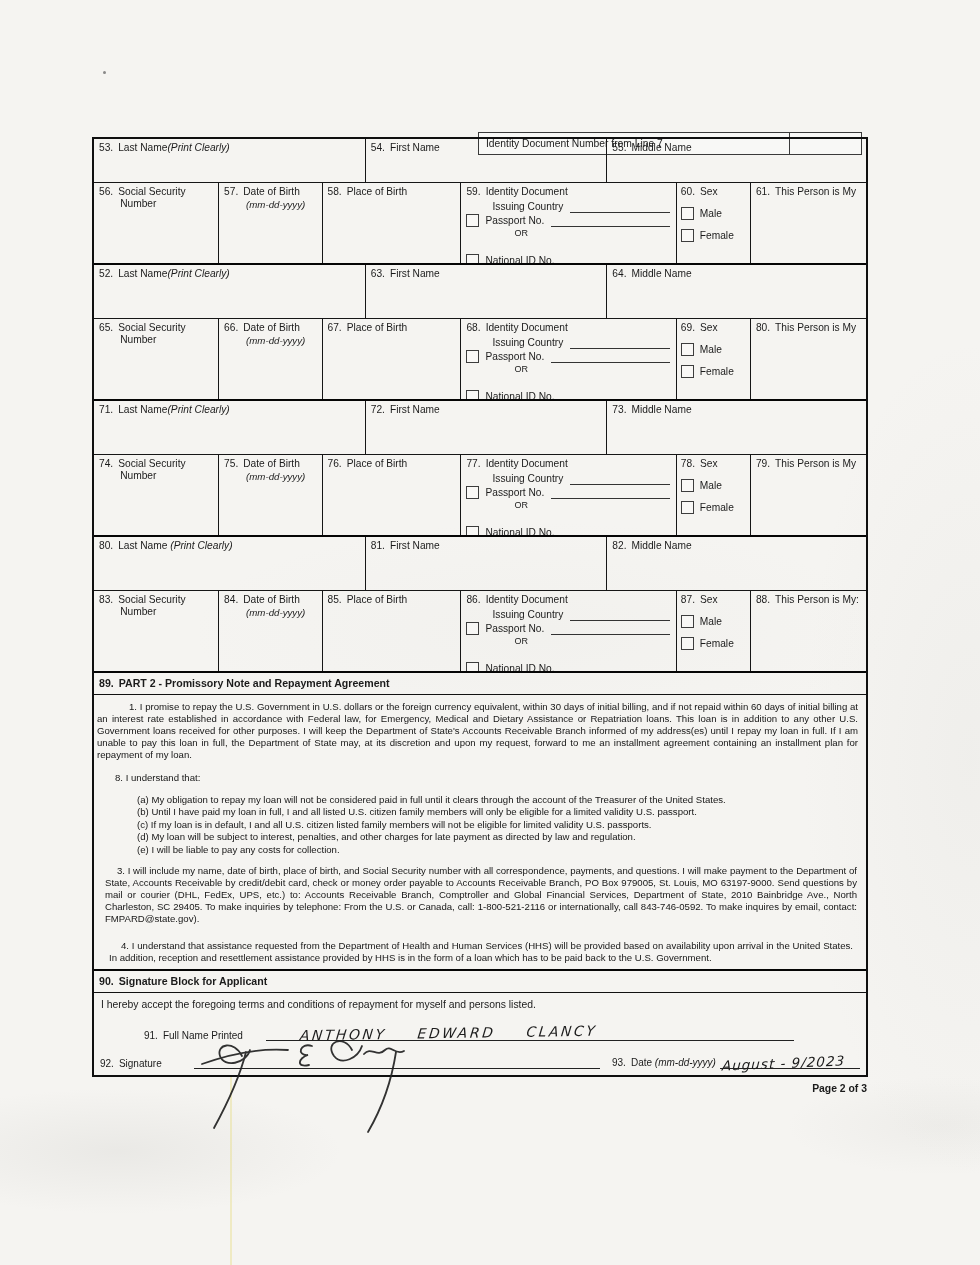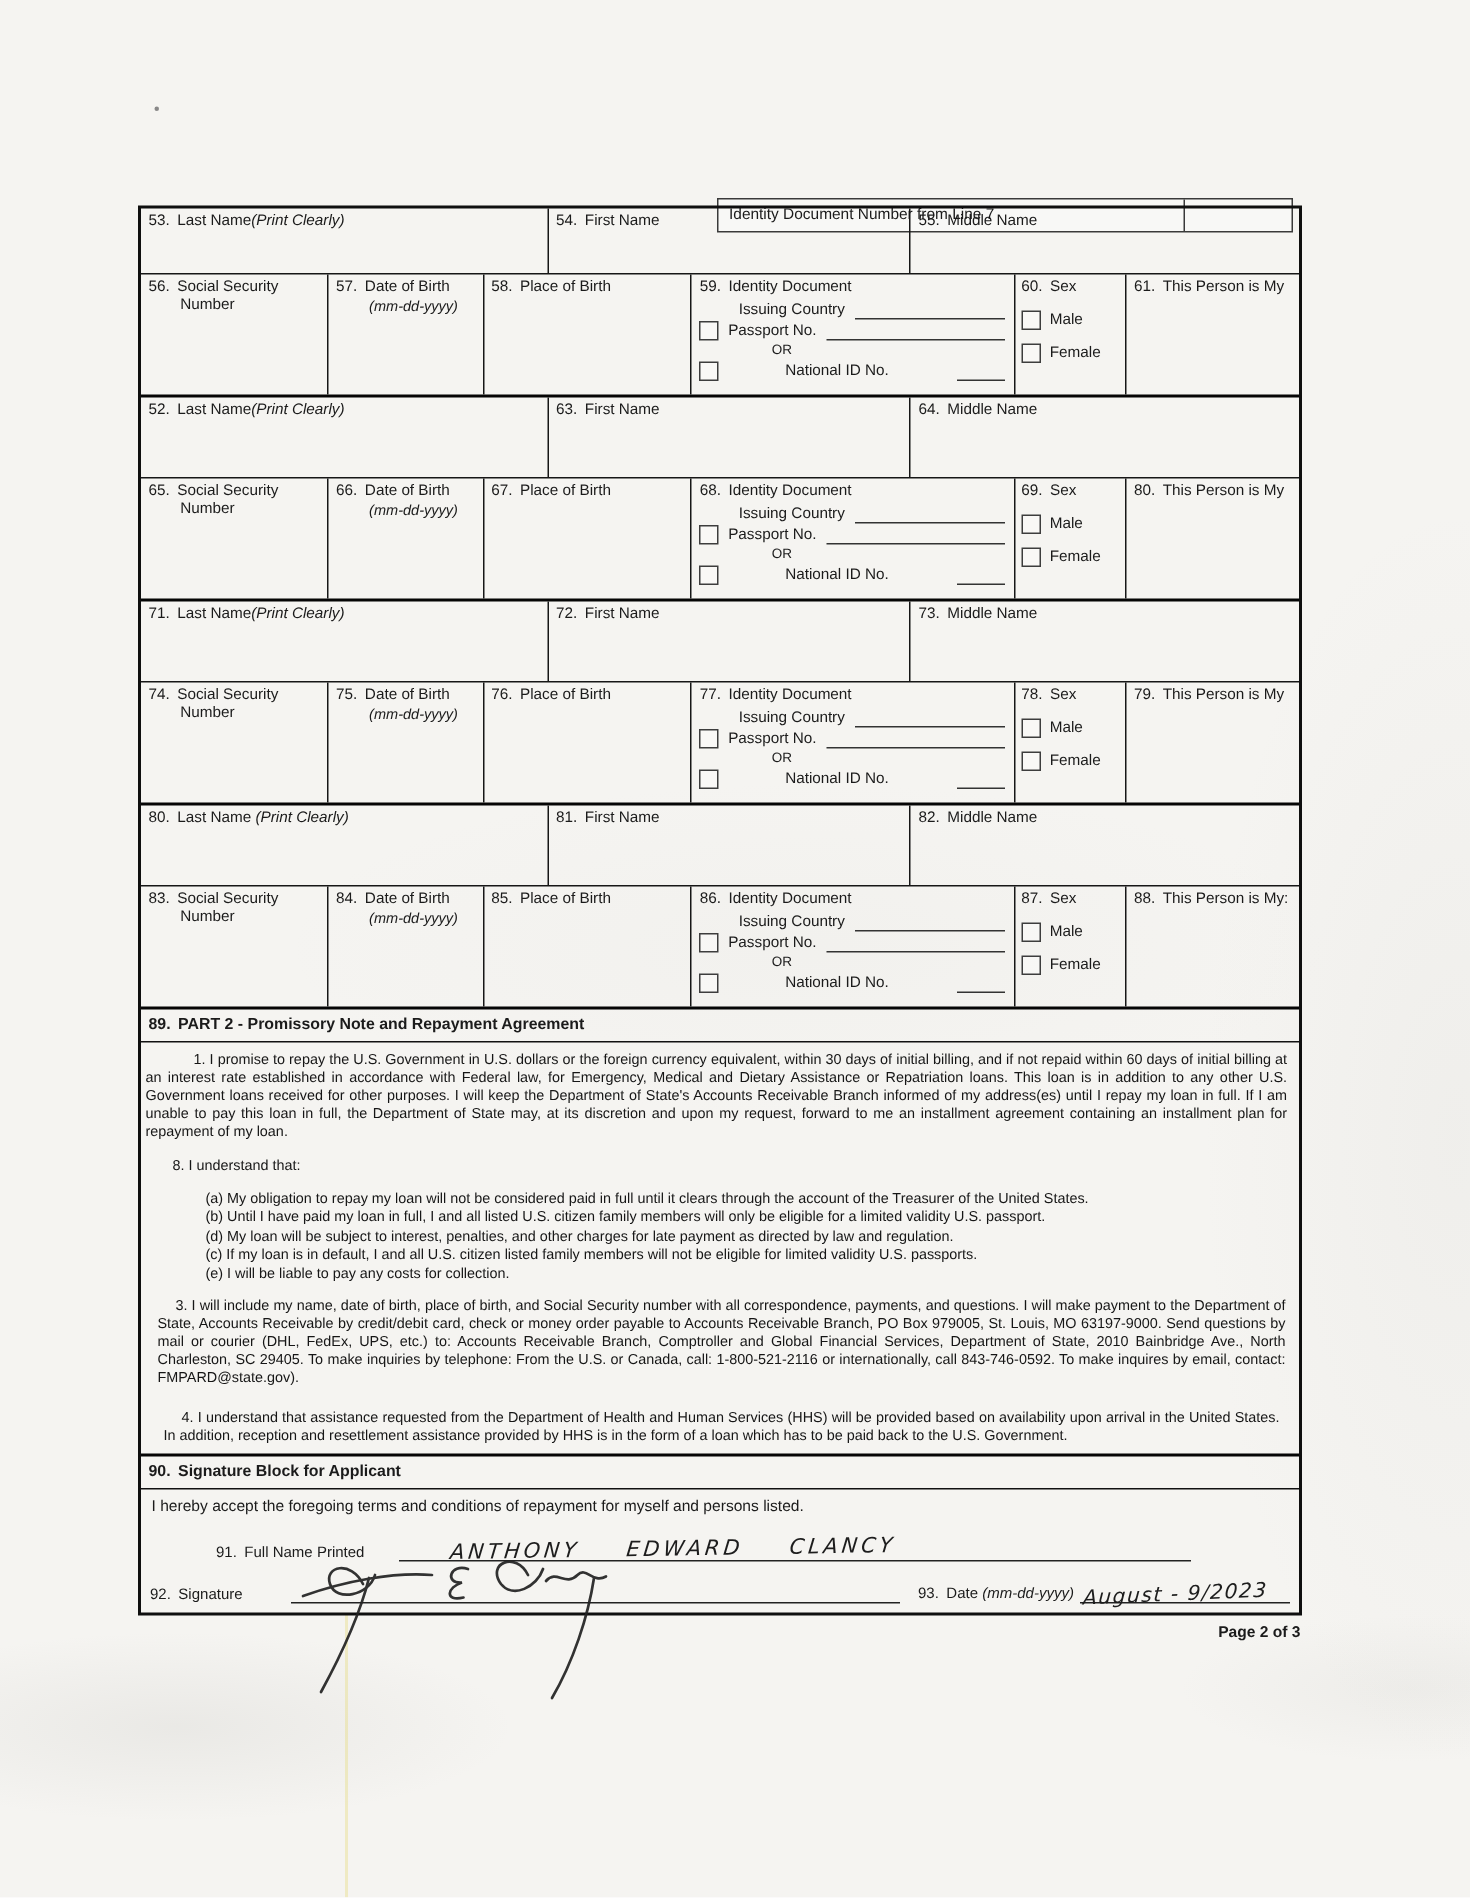--- a/index.html
+++ b/index.html
@@ -53,21 +53,21 @@
   .two{ display:inline-block; vertical-align:top; }
   .l2{ display:block; margin-left:2px; }
   .fmt{ display:block; font-style:italic; font-size:9.7px; margin:1px 0 0 22px; }
 
   .idline{ display:flex; align-items:flex-end; margin-top:2px; }
   .idline .txt{ font-size:10.2px; line-height:13px; white-space:nowrap; }
   .ind{ margin-left:26px; }
   .cb{ width:13px; height:13px; border:1.5px solid #3d3d3d; background:rgba(255,255,255,.4); flex:none; margin-right:6px; }
   .uline{ flex:1; border-bottom:1.3px solid #333; height:13px; margin-left:7px; margin-right:3px; min-width:20px; }
   .or{ font-size:9px; margin:1px 0 0 48px; }
-  .idline.pass{ margin-top:1px; } .idline.nat{ margin-top:3px;gap:38px; }
+  .idline.pass{ margin-top:1px; } .idline.nat{ margin-top:16px; }
 
   .opt{ display:flex; align-items:center; margin-top:9px; }
   .opt .txt{ font-size:10.2px; }
 
   .part2-header, .sig-header{
     border-bottom:1.9px solid #111; padding:4px 6px 3px 5px;
     font-weight:bold; font-size:10.6px; height:22px;
   }
   .part2-body{ height:276px; border-bottom:2.6px solid #050505; padding:2px 5px 0 3px; overflow:hidden; }
   .part2-body p, .pitem{ font-size:9.6px; line-height:12.1px; color:#161616; }
@@ -353,22 +353,22 @@
     <div class="part2-header">
       <span class="num">89.</span><span>PART 2 - Promissory Note and Repayment Agreement</span>
     </div>
 
     <div class="part2-body">
       <p class="p1">1.    I promise to repay the U.S. Government in U.S. dollars or the foreign currency equivalent, within 30 days of initial billing, and if not repaid within 60 days of initial billing at an interest rate established in accordance with Federal law, for Emergency, Medical and Dietary Assistance or Repatriation loans.  This loan is in addition to any other U.S. Government loans received for other purposes. I will keep the Department of State's Accounts Receivable Branch informed of my address(es) until I repay my loan in full.  If I am unable to pay this loan in full, the Department of State may, at its discretion and upon my request, forward to me an installment agreement containing an installment plan for repayment of my loan.</p>
       <p class="p2">8.    I understand that:</p>
       <div class="items">
         <span class="pitem">(a)  My obligation to repay my loan will not be considered paid in full until it clears through the account of the Treasurer of the United States.</span>
         <span class="pitem">(b)  Until I have paid my loan in full, I and all listed U.S. citizen family members will only be eligible for a limited validity U.S. passport.</span>
+        <span class="pitem">(c)  If my loan is in default, I and all U.S. citizen listed family members will not be eligible for limited validity U.S. passports.</span>
         <span class="pitem">(d)  My loan will be subject to interest, penalties, and other charges for late payment as directed by law and regulation.</span>
-        <span class="pitem">(c)  If my loan is in default, I and all U.S. citizen listed family members will not be eligible for limited validity U.S. passports.</span>
         <span class="pitem">(e)  I will be liable to pay any costs for collection.</span>
       </div>
       <p class="p3">3.   I will include my name, date of birth, place of birth, and Social Security number with all correspondence, payments, and questions.  I will make payment to the Department of State, Accounts Receivable by credit/debit card, check or money order payable to Accounts Receivable Branch, PO Box 979005, St. Louis, MO 63197-9000. Send questions by mail or courier (DHL, FedEx, UPS, etc.) to: Accounts Receivable Branch, Comptroller and Global Financial Services, Department of State, 2010 Bainbridge Ave., North Charleston, SC 29405.  To make inquiries by telephone: From the U.S. or Canada, call: 1-800-521-2116 or internationally, call 843-746-0592. To make inquires by email, contact: FMPARD@state.gov).</p>
       <p class="p4">4.   I understand that assistance requested from the Department of Health and Human Services (HHS) will be provided based on availability upon arrival in the United States.  In addition, reception and resettlement assistance provided by HHS is in the form of a loan which has to be paid back to the U.S. Government.</p>
     </div>
 
     <div class="sig-header">
       <span class="num">90.</span><span>Signature Block for Applicant</span>
     </div>
 

